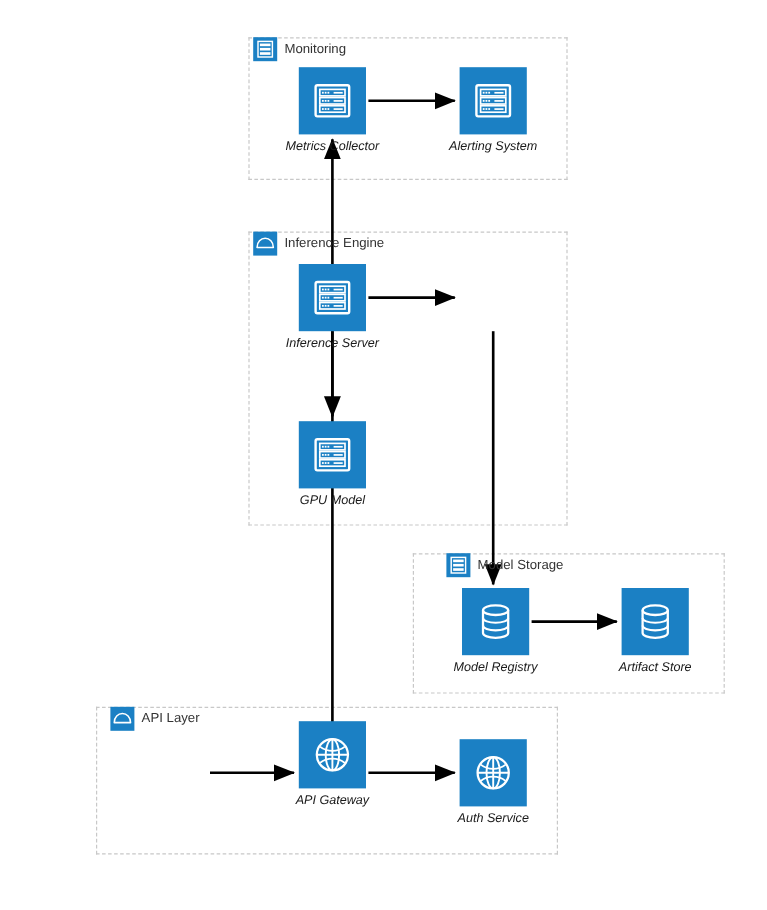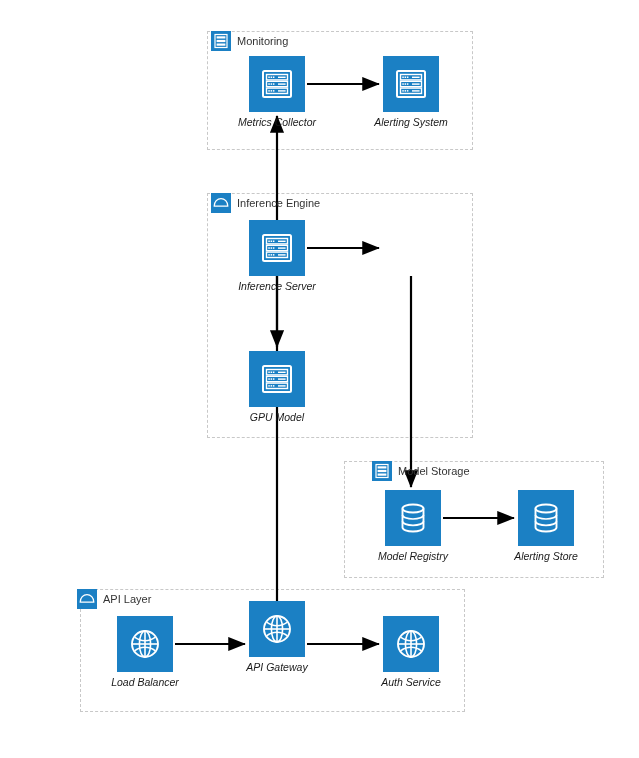--- a/index.html
+++ b/index.html
@@ -148,21 +148,21 @@
       <svg width="20" height="20" viewBox="0 0 20 20">
         <rect x="4" y="3.5" width="12" height="13" fill="none" stroke="#ffffff" stroke-width="1.2"></rect>
         <rect x="5.6" y="5.3" width="8.8" height="2.2" fill="#ffffff"></rect>
         <rect x="5.6" y="8.9" width="8.8" height="2.2" fill="#ffffff"></rect>
         <rect x="5.6" y="12.5" width="8.8" height="2.2" fill="#ffffff"></rect>
       </svg>
     </span>
     <span class="group-title">Model Storage</span>
   </div>
 
-  <div class="group-header" style="left:77px; top:589px;">
+  <div class="group-header" style="left:92px; top:589px;">
     <span class="group-icon">
       <svg width="20" height="20" viewBox="0 0 20 20">
         <path d="M3.2 13.2 C3.2 8.6 6.4 5.6 10 5.6 C13.6 5.6 16.8 8.6 16.8 13.2 Z" fill="none" stroke="#ffffff" stroke-width="1.3" stroke-linejoin="round"></path>
       </svg>
     </span>
     <span class="group-title">API Layer</span>
   </div>
 
   <div class="node" style="left:249px; top:56px;">
     <div class="node-box">
@@ -275,58 +275,45 @@
 
   <div class="node" style="left:518px; top:490px;">
     <div class="node-box">
       <svg width="40" height="40" viewBox="0 0 40 40">
         <ellipse cx="20" cy="10.5" rx="10.5" ry="4" fill="none" stroke="#ffffff" stroke-width="1.9"></ellipse>
         <path d="M9.5 10.5 L9.5 29.5 A10.5 4 0 0 0 30.5 29.5 L30.5 10.5" fill="none" stroke="#ffffff" stroke-width="1.9"></path>
         <path d="M9.5 17 A10.5 4 0 0 0 30.5 17" fill="none" stroke="#ffffff" stroke-width="1.7"></path>
         <path d="M9.5 23.3 A10.5 4 0 0 0 30.5 23.3" fill="none" stroke="#ffffff" stroke-width="1.7"></path>
       </svg>
     </div>
-    <span class="node-label">Alerting Store</span>
-  </div>
-
-  <div class="node" style="left:117px; top:616px;">
+    <span class="node-label">Artifact Store</span>
+  </div>
+
+
+  <div class="node" style="left:249px; top:601px;">
     <div class="node-box">
       <svg width="40" height="40" viewBox="0 0 40 40">
         <circle cx="20" cy="20" r="13" fill="none" stroke="#ffffff" stroke-width="1.9"></circle>
         <ellipse cx="20" cy="20" rx="5.6" ry="13" fill="none" stroke="#ffffff" stroke-width="1.6"></ellipse>
         <line x1="20" y1="7" x2="20" y2="33" stroke="#ffffff" stroke-width="1.6"></line>
         <line x1="7" y1="20" x2="33" y2="20" stroke="#ffffff" stroke-width="1.6"></line>
         <path d="M9.6 13.2 A17 17 0 0 0 30.4 13.2" fill="none" stroke="#ffffff" stroke-width="1.5"></path>
         <path d="M9.6 26.8 A17 17 0 0 1 30.4 26.8" fill="none" stroke="#ffffff" stroke-width="1.5"></path>
       </svg>
     </div>
-    <span class="node-label">Load Balancer</span>
-  </div>
-
-  <div class="node" style="left:249px; top:601px;">
+    <span class="node-label">API Gateway</span>
+  </div>
+
+  <div class="node" style="left:383px; top:616px;">
     <div class="node-box">
       <svg width="40" height="40" viewBox="0 0 40 40">
         <circle cx="20" cy="20" r="13" fill="none" stroke="#ffffff" stroke-width="1.9"></circle>
         <ellipse cx="20" cy="20" rx="5.6" ry="13" fill="none" stroke="#ffffff" stroke-width="1.6"></ellipse>
         <line x1="20" y1="7" x2="20" y2="33" stroke="#ffffff" stroke-width="1.6"></line>
         <line x1="7" y1="20" x2="33" y2="20" stroke="#ffffff" stroke-width="1.6"></line>
         <path d="M9.6 13.2 A17 17 0 0 0 30.4 13.2" fill="none" stroke="#ffffff" stroke-width="1.5"></path>
         <path d="M9.6 26.8 A17 17 0 0 1 30.4 26.8" fill="none" stroke="#ffffff" stroke-width="1.5"></path>
       </svg>
     </div>
-    <span class="node-label">API Gateway</span>
-  </div>
-
-  <div class="node" style="left:383px; top:616px;">
-    <div class="node-box">
-      <svg width="40" height="40" viewBox="0 0 40 40">
-        <circle cx="20" cy="20" r="13" fill="none" stroke="#ffffff" stroke-width="1.9"></circle>
-        <ellipse cx="20" cy="20" rx="5.6" ry="13" fill="none" stroke="#ffffff" stroke-width="1.6"></ellipse>
-        <line x1="20" y1="7" x2="20" y2="33" stroke="#ffffff" stroke-width="1.6"></line>
-        <line x1="7" y1="20" x2="33" y2="20" stroke="#ffffff" stroke-width="1.6"></line>
-        <path d="M9.6 13.2 A17 17 0 0 0 30.4 13.2" fill="none" stroke="#ffffff" stroke-width="1.5"></path>
-        <path d="M9.6 26.8 A17 17 0 0 1 30.4 26.8" fill="none" stroke="#ffffff" stroke-width="1.5"></path>
-      </svg>
-    </div>
     <span class="node-label">Auth Service</span>
   </div>
 
 </div>
 
 </body></html>

